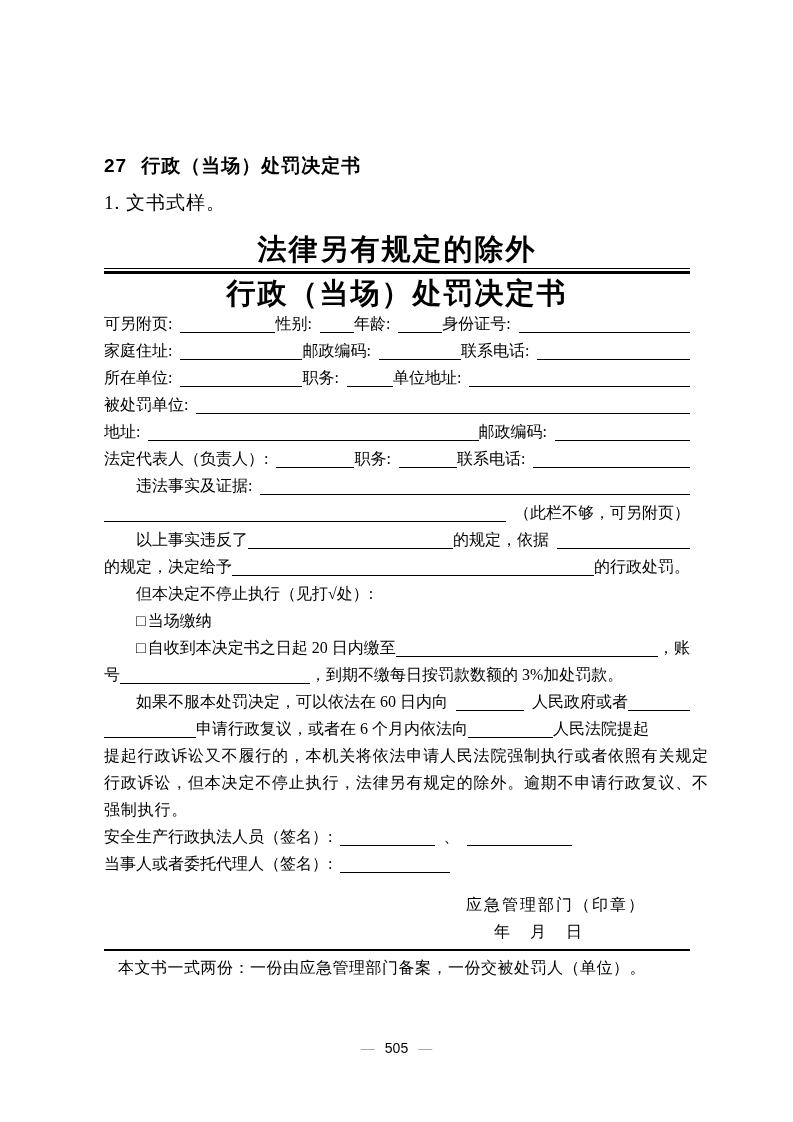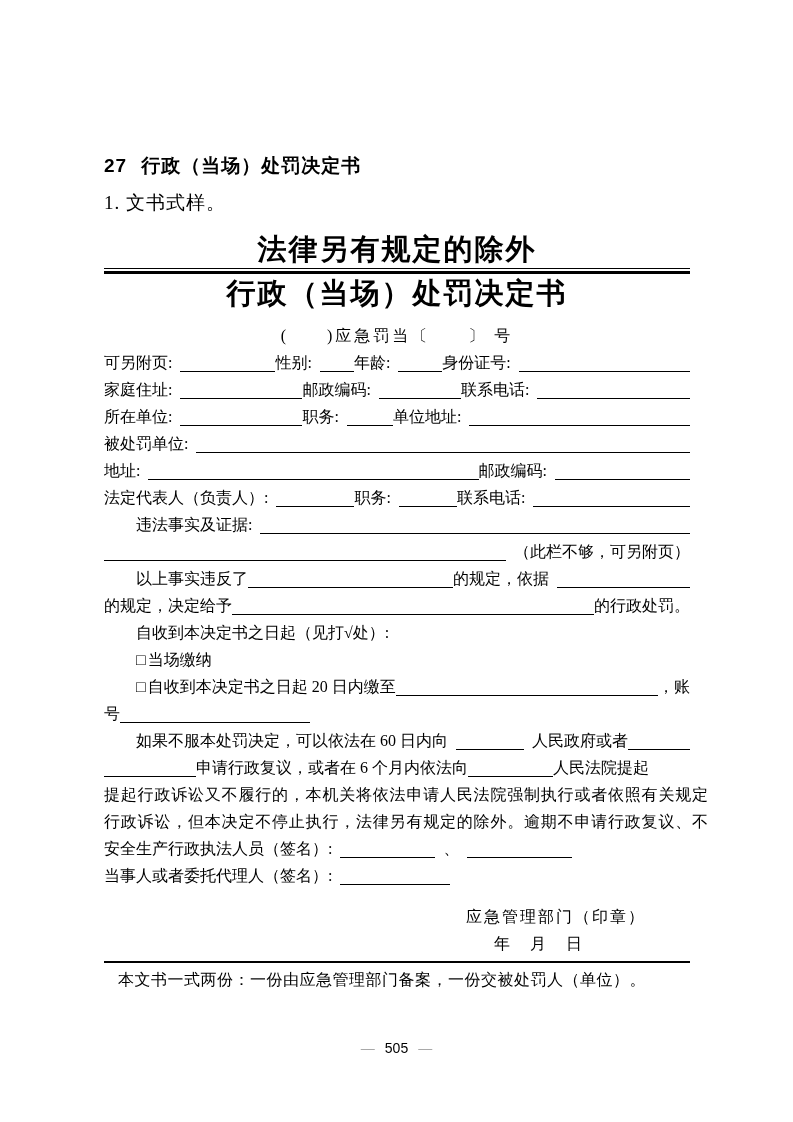--- a/index.html
+++ b/index.html
@@ -53,21 +53,20 @@
 
     <div class="sec-heading">
       <span class="num">27</span><span>行政（当场）处罚决定书</span>
     </div>
     <div class="sub-heading">1. 文书式样。</div>
 
     <div class="letterhead">法律另有规定的除外</div>
     <div class="dbl-rule"></div>
     <div class="doc-title">行政（当场）处罚决定书</div>
 
-    <div class="doc-number">(　　)应急罚当〔　　〕 号</div>
 
     <div class="form">
 
       <div class="frow">
         <span class="lbl">可另附页:</span>
           <span class="gap"></span>
         <span class="bl w95"></span>
         <span class="lbl">性别:</span>
           <span class="gap"></span>
         <span class="bl w34"></span>
@@ -150,58 +149,60 @@
         <span class="bl f"></span>
       </div>
 
       <div class="frow">
         <span class="lbl">的规定，决定给予</span>
         <span class="bl f"></span>
         <span class="lbl">的行政处罚。</span>
       </div>
 
       <div class="frow ind">
-        <span class="lbl">自收到本决定书之日起（见打√处）:</span>
+        <span class="lbl">但本决定不停止执行（见打√处）:</span>
       </div>
 
       <div class="frow ind">
         <span class="cb">□</span>
         <span class="lbl">当场缴纳</span>
       </div>
 
       <div class="frow ind">
         <span class="cb">□</span>
         <span class="lbl">自收到本决定书之日起 20 日内缴至</span>
         <span class="bl f"></span>
         <span class="lbl">，账</span>
       </div>
 
       <div class="frow">
         <span class="lbl">号</span>
         <span class="bl w190"></span>
+        <span class="lbl">，到期不缴每日按罚款数额的 3%加处罚款。</span>
       </div>
 
       <div class="frow ind">
         <span class="lbl">如果不服本处罚决定，可以依法在 60 日内向</span>
           <span class="gap"></span>
         <span class="bl w68"></span>
           <span class="gap"></span>
         <span class="lbl">人民政府或者</span>
         <span class="bl f"></span>
       </div>
 
       <div class="frow">
         <span class="bl w92"></span>
         <span class="lbl">申请行政复议，或者在 6 个月内依法向</span>
         <span class="bl w85"></span>
         <span class="lbl">人民法院提起</span>
       </div>
 
       <div class="ptext">提起行政诉讼又不履行的，本机关将依法申请人民法院强制执行或者依照有关规定</div>
       <div class="ptext">行政诉讼，但本决定不停止执行，法律另有规定的除外。逾期不申请行政复议、不</div>
+      <div class="ptext">强制执行。</div>
 
       <div class="frow">
         <span class="lbl">安全生产行政执法人员（签名）:</span>
           <span class="gap"></span>
         <span class="bl w95"></span>
           <span class="gap"></span>
         <span class="lbl">、</span>
           <span class="gap"></span>
         <span class="bl w105"></span>
       </div>

